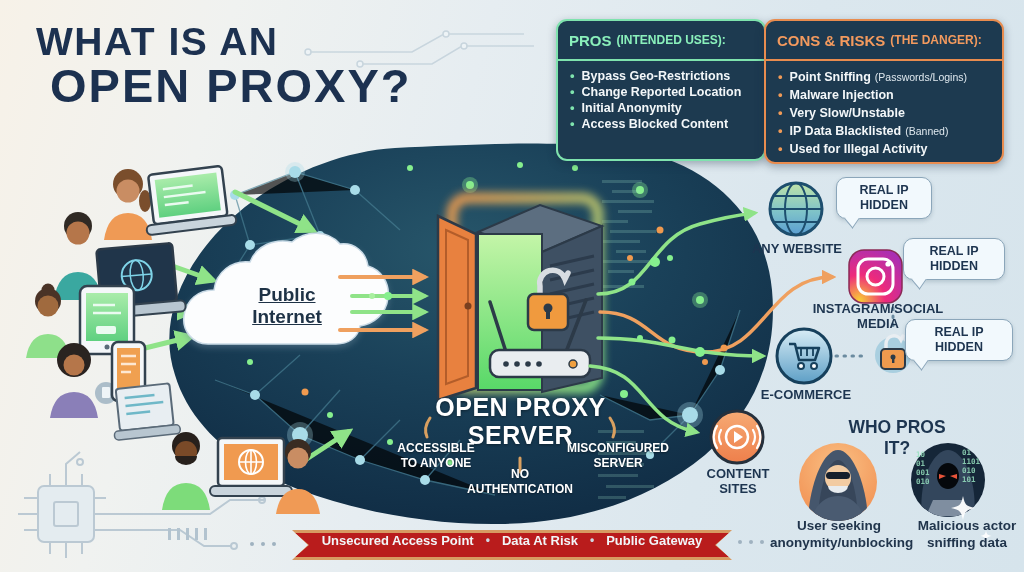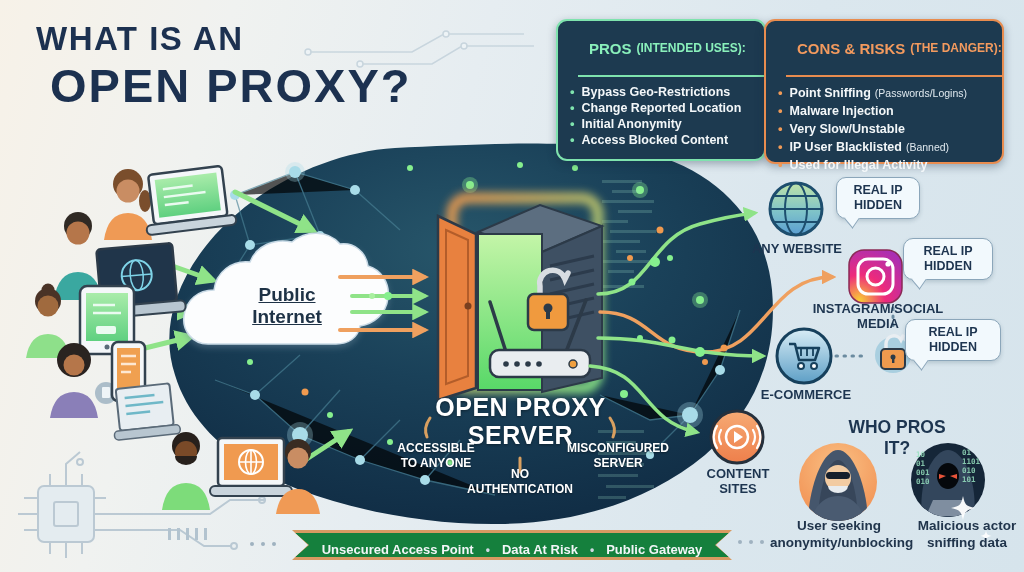--- a/index.html
+++ b/index.html
@@ -3,28 +3,28 @@
 <meta charset="utf-8">
 <style>
   html,body{margin:0;padding:0;}
   body{font-family:"Liberation Sans",sans-serif;}
   #stage{position:relative;width:1024px;height:572px;overflow:hidden;
     background:linear-gradient(105deg,#f7f2e8 0%,#f0f2f0 20%,#e6edf1 42%,#dbe7ee 70%,#d6e4ec 100%);}
   .abs{position:absolute;}
   svg{display:block;}
   .lbl{position:absolute;font-weight:800;color:#1d3550;text-align:center;white-space:pre-line;}
   
-  .title1{left:36px;top:20px;font-size:33px;font-weight:800;letter-spacing:1.5px;color:#1c3150;}
+  .title1{left:36px;top:20px;font-size:39px;font-weight:800;letter-spacing:1.5px;color:#1c3150;}
   .title2{left:50px;top:58px;font-size:47px;font-weight:800;letter-spacing:2px;color:#1c3150;}
   
   .panel{position:absolute;border-radius:11px;background:#1d3a50;box-shadow:0 3px 8px rgba(20,40,60,.35);}
   .panel.pros{left:556px;top:19px;width:206px;height:138px;border:2px solid #7fe3ae;}
   .panel.cons{left:764px;top:19px;width:236px;height:141px;border:2px solid #e88c4f;}
-  .panel-head{height:30px;display:flex;align-items:center;padding:12px 11px;border-bottom:2px solid;
-    font-weight:800;white-space:nowrap;margin-left:20px;}
+  .panel-head{height:30px;display:flex;align-items:center;padding:4px 11px;border-bottom:2px solid;
+    font-weight:800;white-space:nowrap;}
   .pros .panel-head{border-color:#7fe3ae;color:#8af0bb;}
   .cons .panel-head{border-color:#e88c4f;color:#f39a5e;}
   .panel-head .big{font-size:15px;margin-right:5px;}
   .panel-head .small{font-size:12px;}
   .panel ul{list-style:none;margin:7px 0 0 0;padding:0 8px 0 12px;}
   .panel li{display:flex;gap:7px;align-items:baseline;font-size:12.5px;font-weight:700;color:#f3f7f9;}
   .pros li{line-height:16px;}
   .cons li{line-height:17px;}
   .bullet{font-size:13px;}
   .pros .bullet{color:#7fe3ae;}
@@ -32,36 +32,36 @@
   .note{font-weight:400;font-size:10.5px;color:#dfe8ee;margin-left:4px;}
   
   .cloud-label{left:226px;top:284px;width:122px;font-size:19px;line-height:22px;color:#1e3246;text-decoration:underline;}
   .server-title{left:428px;top:393px;width:185px;font-size:25px;line-height:28px;color:#ffffff;
     text-shadow:0 1px 3px rgba(0,0,0,.4);letter-spacing:.5px;}
   .callout{color:#ffffff;font-size:12px;line-height:14.5px;font-weight:700;text-shadow:0 1px 2px rgba(0,0,0,.4);}
   
   .dest{font-size:13px;}
   
   .bubble{position:absolute;background:#f2f9fd;border:1.5px solid #8ba6ba;border-radius:10px;
-    padding:5px 13px;font-size:12.5px;line-height:15px;font-weight:800;color:#1e3550;
+    padding:5px 19px;font-size:12.5px;line-height:15px;font-weight:800;color:#1e3550;
     text-align:center;white-space:pre-line;box-shadow:0 2px 4px rgba(40,70,90,.2);}
   .bubble::after{content:"";position:absolute;left:9px;bottom:-7px;width:11px;height:11px;
     background:#f2f9fd;border-left:1.5px solid #8ba6ba;border-bottom:1.5px solid #8ba6ba;
     transform:rotate(-55deg) skewX(-15deg);}
   
   .who-head{left:833px;top:417px;width:128px;font-size:17.5px;color:#1d3550;}
   .persona-label{font-size:13.5px;line-height:17px;color:#21354c;font-weight:700;}
   .binary{position:absolute;font-family:"DejaVu Sans Mono",monospace;font-size:7.5px;line-height:9px;
     color:rgba(150,225,190,.85);white-space:pre-line;font-weight:700;}
   
   .ribbon-outer{left:292px;top:530px;width:440px;height:30px;background:#d79a62;
     clip-path:polygon(16px 50%,0 0,100% 0,calc(100% - 16px) 50%,100% 100%,0 100%);}
-  .ribbon-inner{position:absolute;left:3px;top:3px;right:3px;bottom:3px;background:#15803d;
+  .ribbon-inner{position:absolute;left:3px;top:3px;right:3px;bottom:3px;background:#b91c1c;
     clip-path:polygon(14px 50%,0 0,100% 0,calc(100% - 14px) 50%,100% 100%,0 100%);
-    display:flex;align-items:flex-end;justify-content:center;gap:12px;
+    display:flex;align-items:flex-start;justify-content:center;gap:12px;
     color:#f2f6f8;font-size:13px;font-weight:700;white-space:nowrap;}
   .ribbon-sep{color:#cfd9e2;font-size:12px;}
 </style>
 </head>
 <body>
 
 <div id="stage">
 
 <svg class="abs" width="1024" height="572" viewBox="0 0 1024 572" style="left:0;top:0;">
   <defs>
@@ -489,21 +489,21 @@
     <li>
           <span class="bullet">•</span>
           <span><span>Malware Injection</span><span class="note"></span></span>
         </li>
     <li>
           <span class="bullet">•</span>
           <span><span>Very Slow/Unstable</span><span class="note"></span></span>
         </li>
     <li>
           <span class="bullet">•</span>
-          <span><span>IP User Blacklisted</span><span class="note">(Banned)</span></span>
+          <span><span>IP Data Blacklisted</span><span class="note">(Banned)</span></span>
         </li>
     <li>
           <span class="bullet">•</span>
           <span><span>Used for Illegal Activity</span><span class="note"></span></span>
         </li>
   </ul>
 </div>
 
 <div class="lbl cloud-label">Public
 Internet</div>

